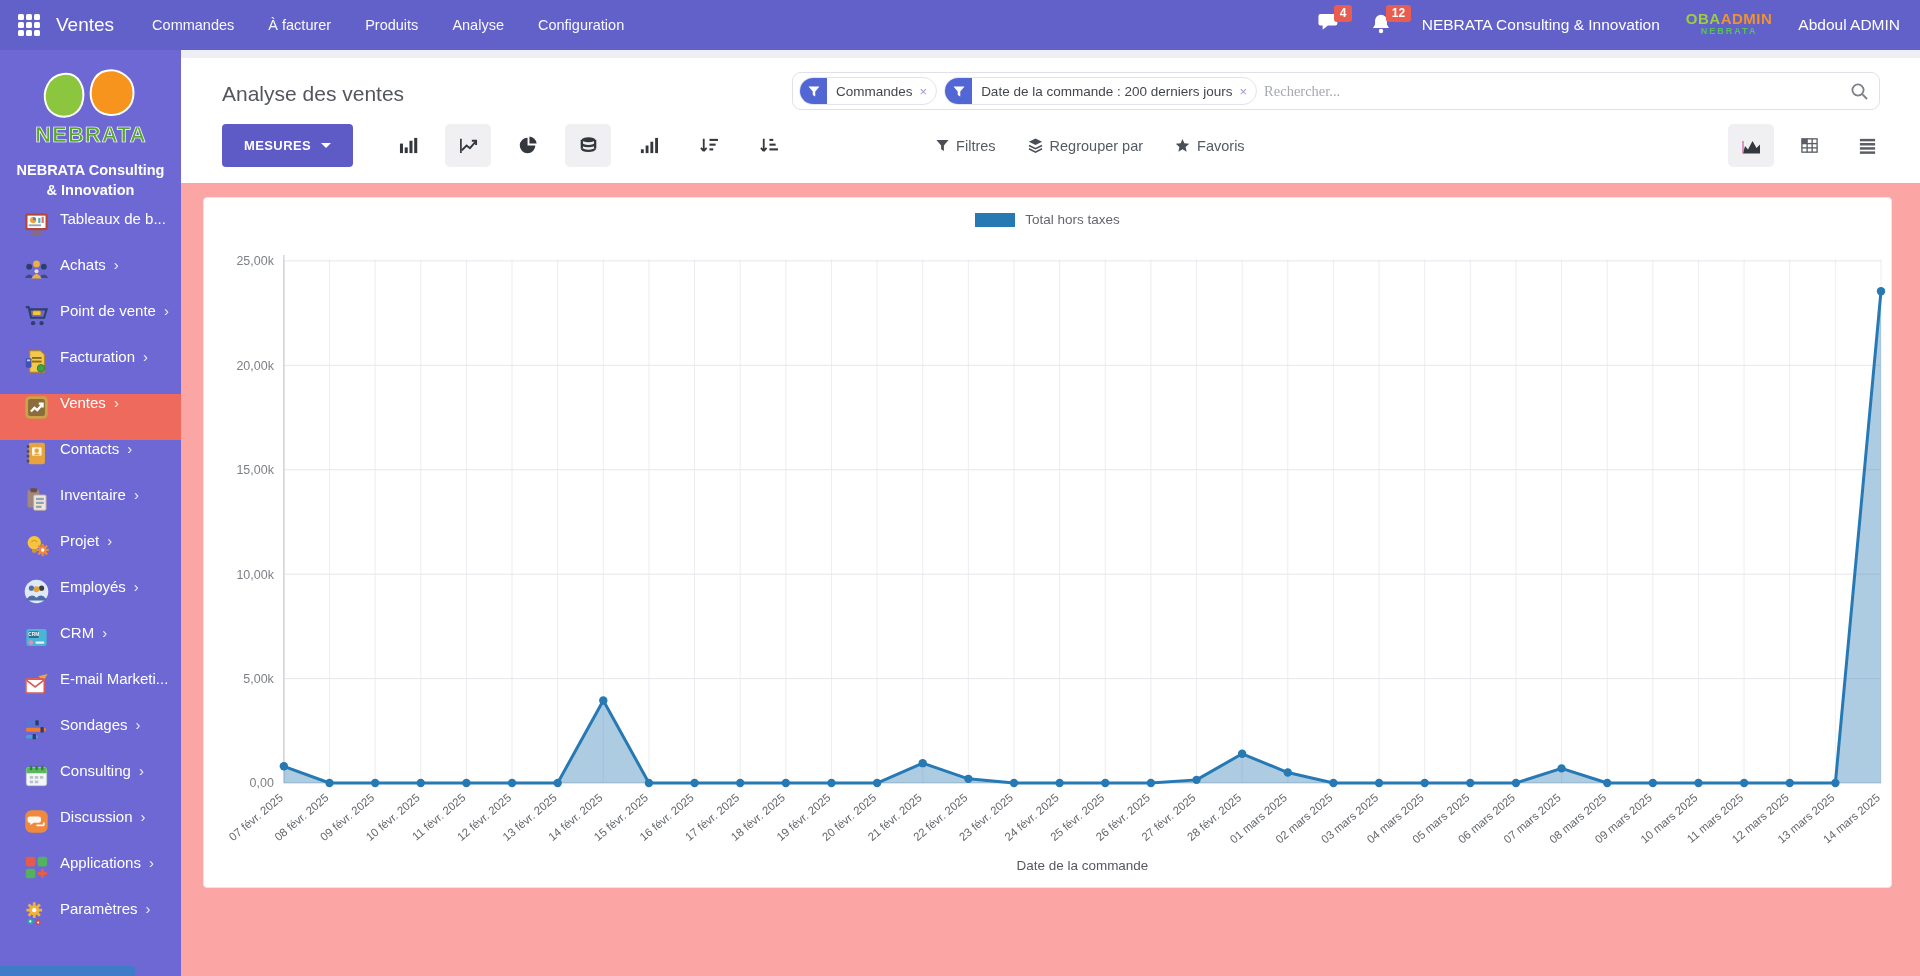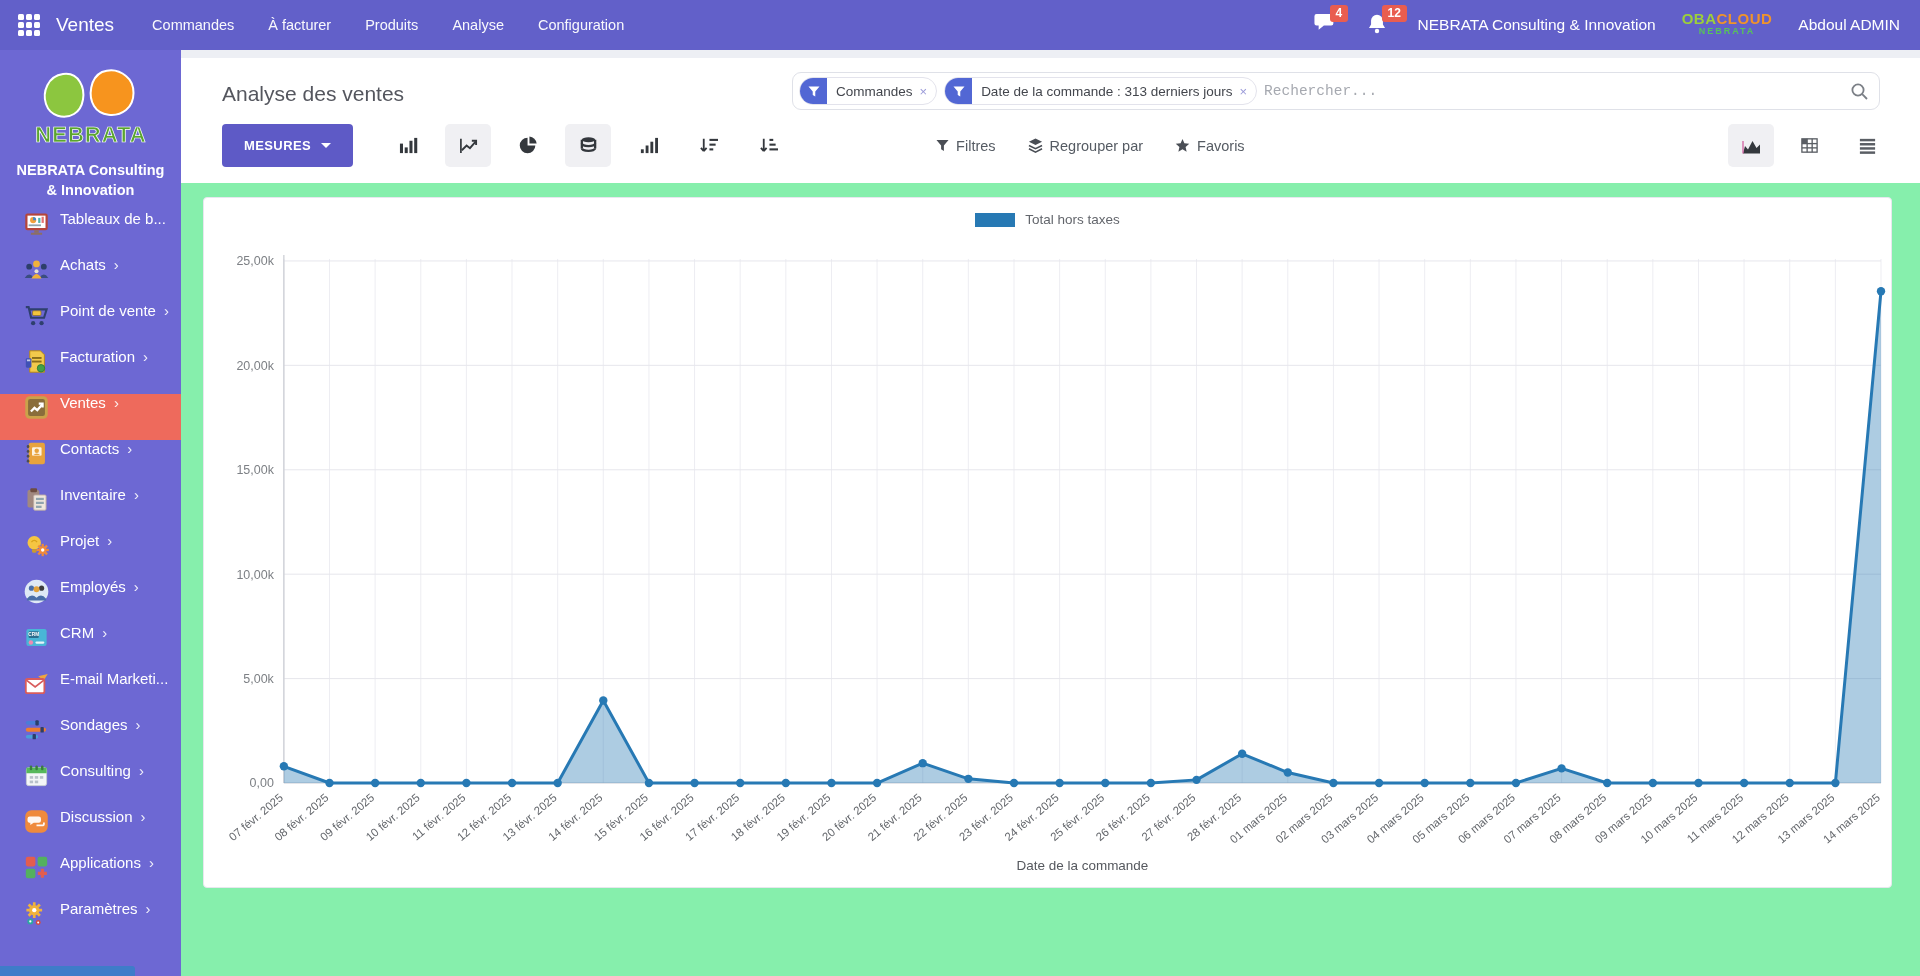--- a/index.html
+++ b/index.html
@@ -35,36 +35,36 @@
   .side-item { display:flex; align-items:flex-start; height:46px; padding-left:23px;
     font-size:15px; cursor:pointer; }
   .side-item.active { background:#ee6a5c; }
   .side-item .ic { width:27px; height:27px; margin-right:10px; flex:0 0 27px; }
   .side-item .ic svg { width:100%; height:100%; }
   .side-item .chev { margin-left:8px; font-size:15px; opacity:.9; }
   .side-partial { position:absolute; bottom:0; left:0; width:135px; height:10px;
     background:#3e7cc9; border-radius:0 3px 0 0; cursor:pointer; }
 
   
-  .main { margin-left:181px; margin-top:50px; width:1739px; height:926px; background:#86efac; }
+  .main { margin-left:181px; margin-top:50px; width:1739px; height:926px; background:#fca5a5; }
   .top-gap { height:8px; background:#edeff4; }
 
   .control { background:#fff; padding:10px 0 0 0; }
   .row1 { display:flex; align-items:flex-start; padding:4px 40px 0 41px; }
   .page-title { font-size:21px; color:#54565e; padding-top:10px; }
   .searchbox { margin-left:auto; width:1088px; height:38px; border:1px solid #dfe1e8;
     border-radius:9px; display:flex; align-items:center; padding:0 10px 0 6px; background:#fff; }
   .facet { display:flex; align-items:center; border:1px solid #e3e3ec; border-radius:15px;
     overflow:hidden; margin-right:7px; height:28px; background:#fff; flex:0 0 auto; }
   .facet .f-ic { width:27px; height:28px; background:#5267d4; display:flex;
     align-items:center; justify-content:center; }
   .facet .f-lab { font-size:13.5px; color:#43464d; padding:0 7px 0 9px; white-space:nowrap; }
   .facet .f-x { color:#9a9ad8; font-size:13px; padding-right:9px; cursor:pointer; }
   .search-input { border:0; outline:0; flex:1; font-size:14.5px; color:#555;
-    font-family:Liberation Mono, monospace; min-width:60px; }
+    font-family:Liberation Serif, serif; min-width:60px; }
   .search-input::placeholder { color:#a6a9b0; }
   .mag { margin-left:6px; cursor:pointer; display:flex; }
 
   .row2 { display:flex; align-items:center; padding:14px 30px 16px 41px;justify-content:space-between; }
   .btn-measures { background:#5e5ac6; color:#fff; border:0; border-radius:4px;
     height:43px; padding:0 22px; font-size:13px; font-weight:bold; letter-spacing:.4px;
     display:flex; align-items:center; gap:10px; cursor:pointer; font-family:inherit; }
   .caret-down { width:0; height:0; border-left:5px solid transparent;
     border-right:5px solid transparent; border-top:5px solid #fff; }
   .ctype-group { display:flex; gap:14px; margin-left:32px; }
@@ -115,21 +115,21 @@
     </div>
     <div class="tb-ic">
       <svg viewBox="0 0 20 20" width="22" height="22">
         <path d="M10 1.5 a5.4 5.4 0 0 1 5.4 5.4 v3.6 l1.9 3.2 H2.7 l1.9 -3.2 V6.9 A5.4 5.4 0 0 1 10 1.5 Z" fill="#fff"></path>
         <circle cx="10" cy="16.4" r="2" fill="#fff"></circle>
       </svg>
       <span class="badge">12</span>
     </div>
     <span class="tb-company">NEBRATA Consulting &amp; Innovation</span>
     <div class="oba-logo">
-      <div class="l1"><span class="g">OBA</span><span class="o">CLOUD</span></div>
+      <div class="l1"><span class="g">OBA</span><span class="o">ADMIN</span></div>
       <div class="l2">NEBRATA</div>
     </div>
     <span class="tb-user">Abdoul ADMIN</span>
   </div>
 </div>
 
 <aside class="sidebar">
   <div class="side-logo">
     <svg width="122" height="88" viewBox="0 0 122 88">
       <path d="M33 12 C18 14 12 30 16 42 C20 54 34 58 44 52 C54 46 56 30 50 20 C46 13 40 11 33 12 Z" fill="#8cc63f" stroke="#fff" stroke-width="2"></path>
@@ -365,21 +365,21 @@
               </span>
               <span class="f-lab">Commandes</span>
               <span class="f-x">×</span>
             </span>
             <span class="facet">
               <span class="f-ic">
                 <svg viewBox="0 0 14 13" width="12" height="11">
                   <path d="M0.5 0.5 h13 l-5 6 v6 l-3 -2 v-4 Z" fill="#fff"></path>
                 </svg>
               </span>
-              <span class="f-lab">Date de la commande : 313 derniers jours</span>
+              <span class="f-lab">Date de la commande : 200 derniers jours</span>
               <span class="f-x">×</span>
             </span>
           </span>
         <input class="search-input" type="text" placeholder="Rechercher..." style="">
         <span class="mag">
           <svg width="19" height="19" viewBox="0 0 19 19">
             <circle cx="8" cy="8" r="5.6" fill="none" stroke="#7b7f86" stroke-width="1.8"></circle>
             <line x1="12.2" y1="12.2" x2="17" y2="17" stroke="#7b7f86" stroke-width="1.8"></line>
           </svg>
         </span>

